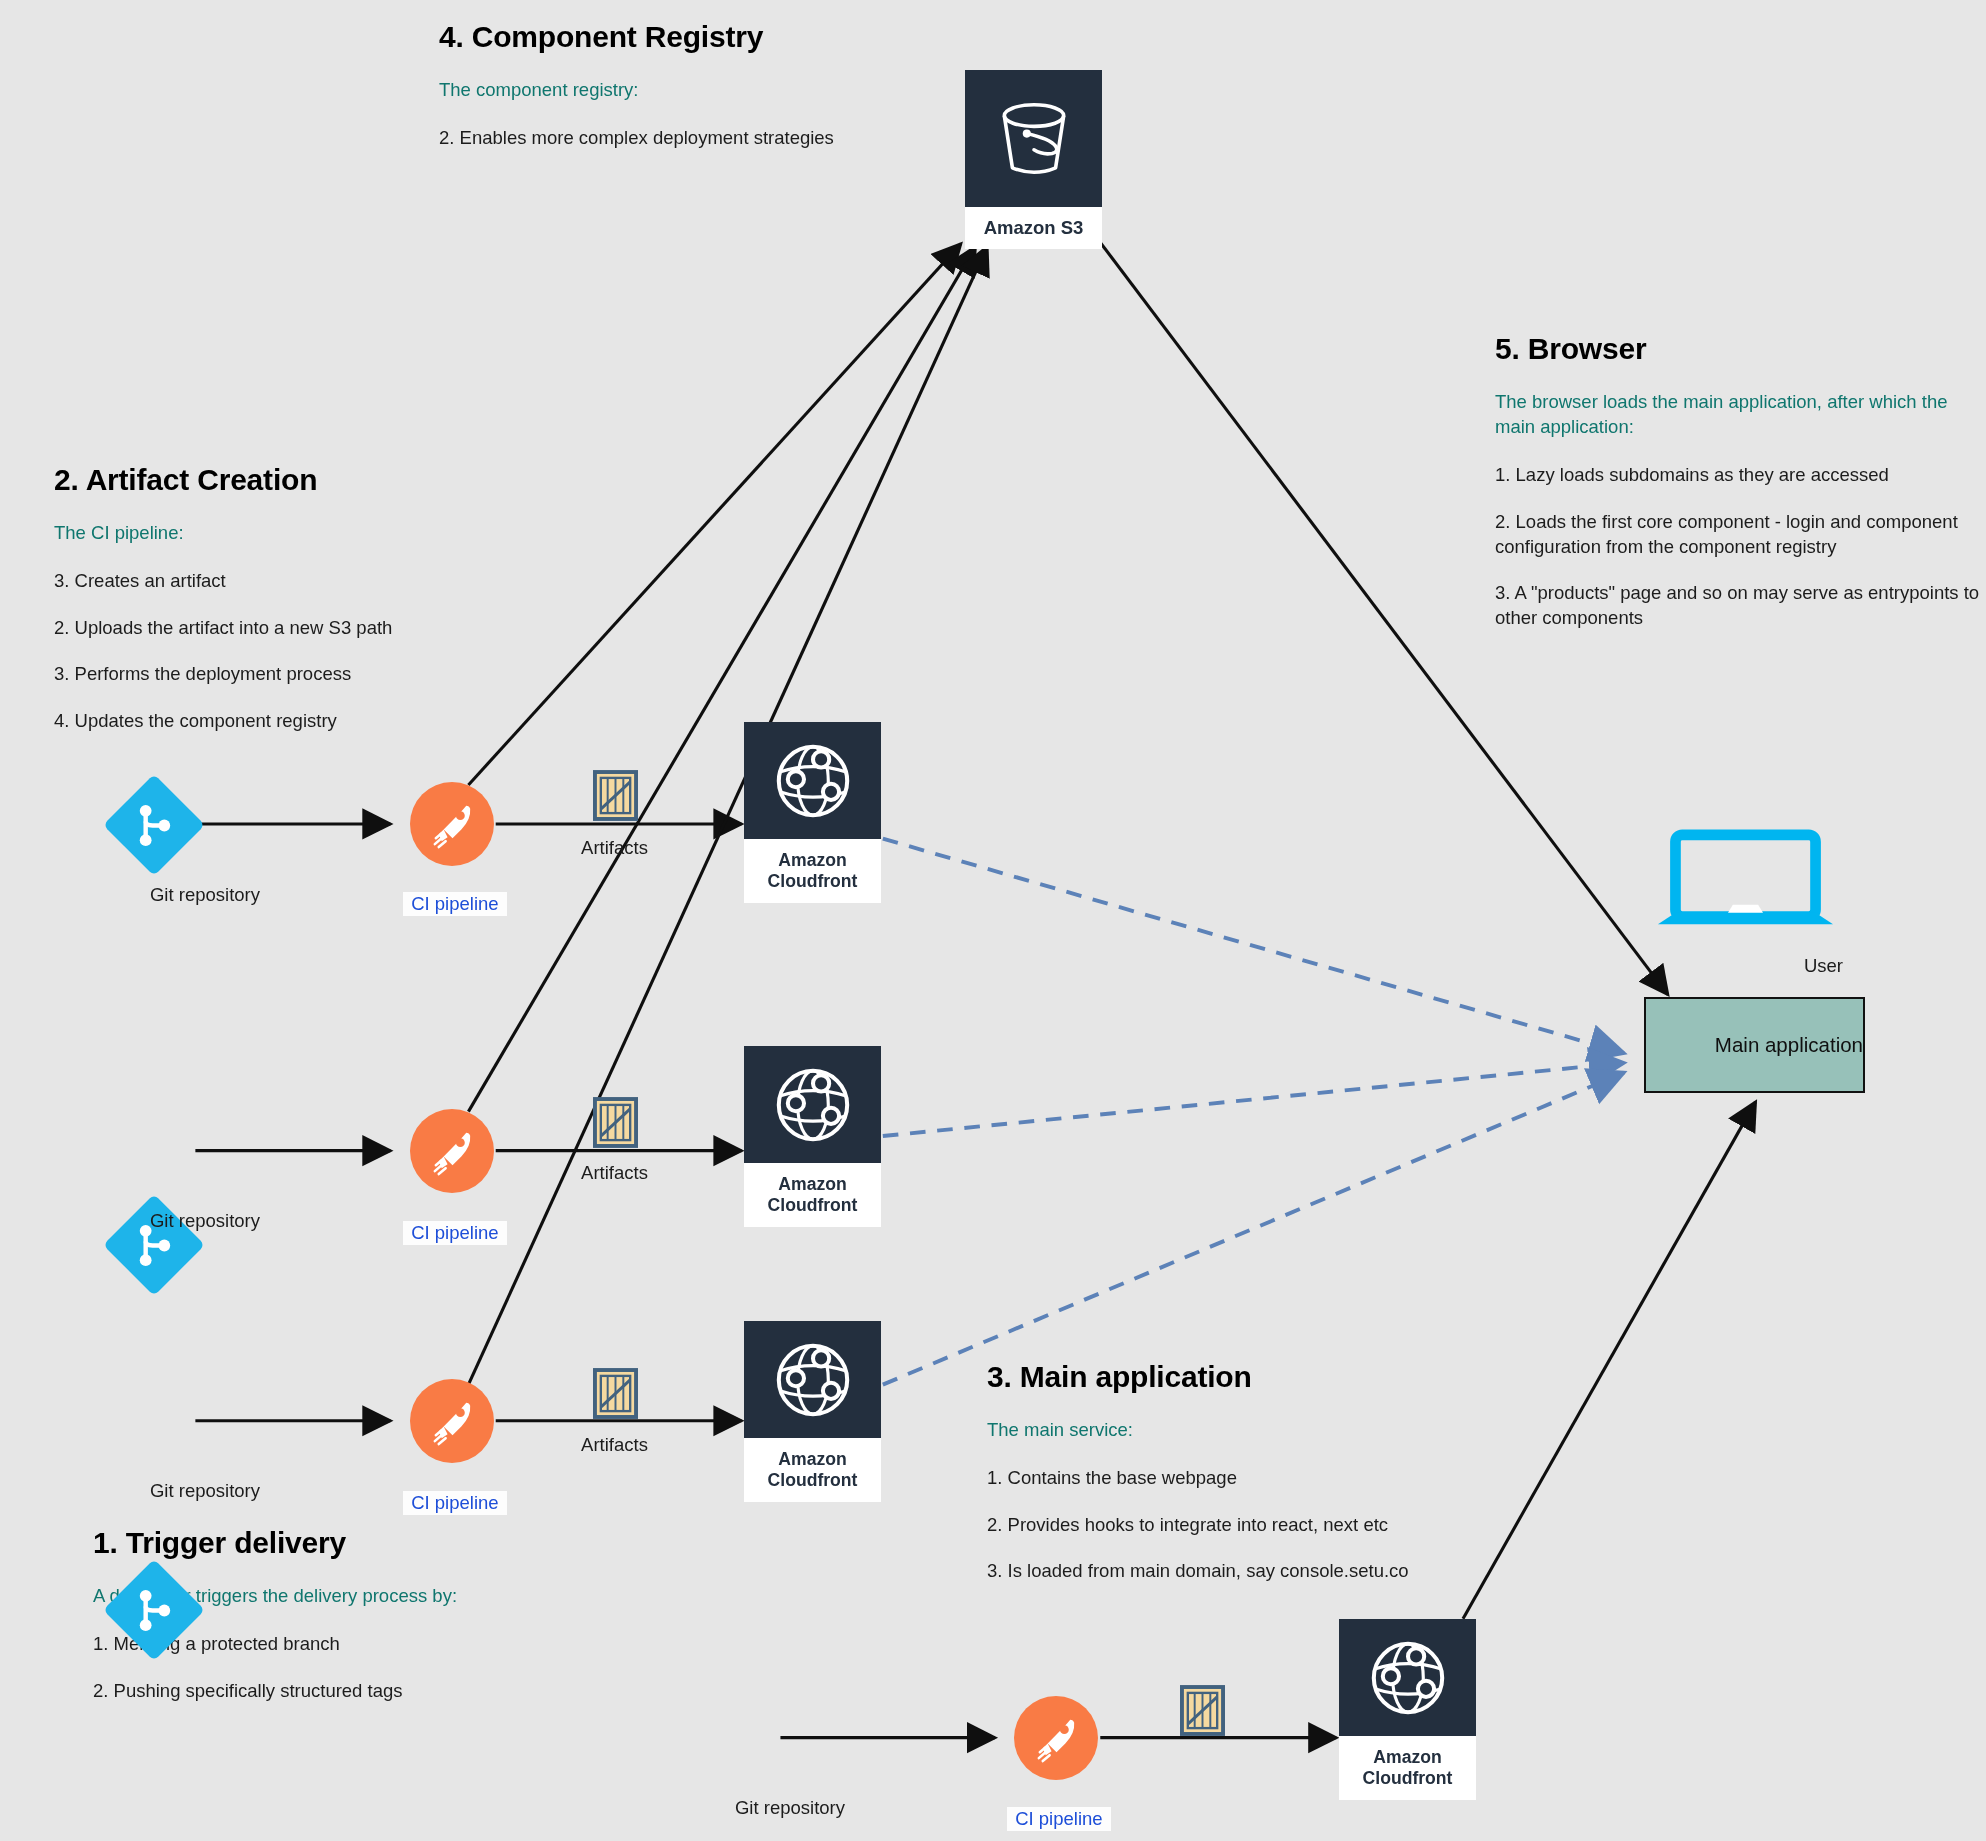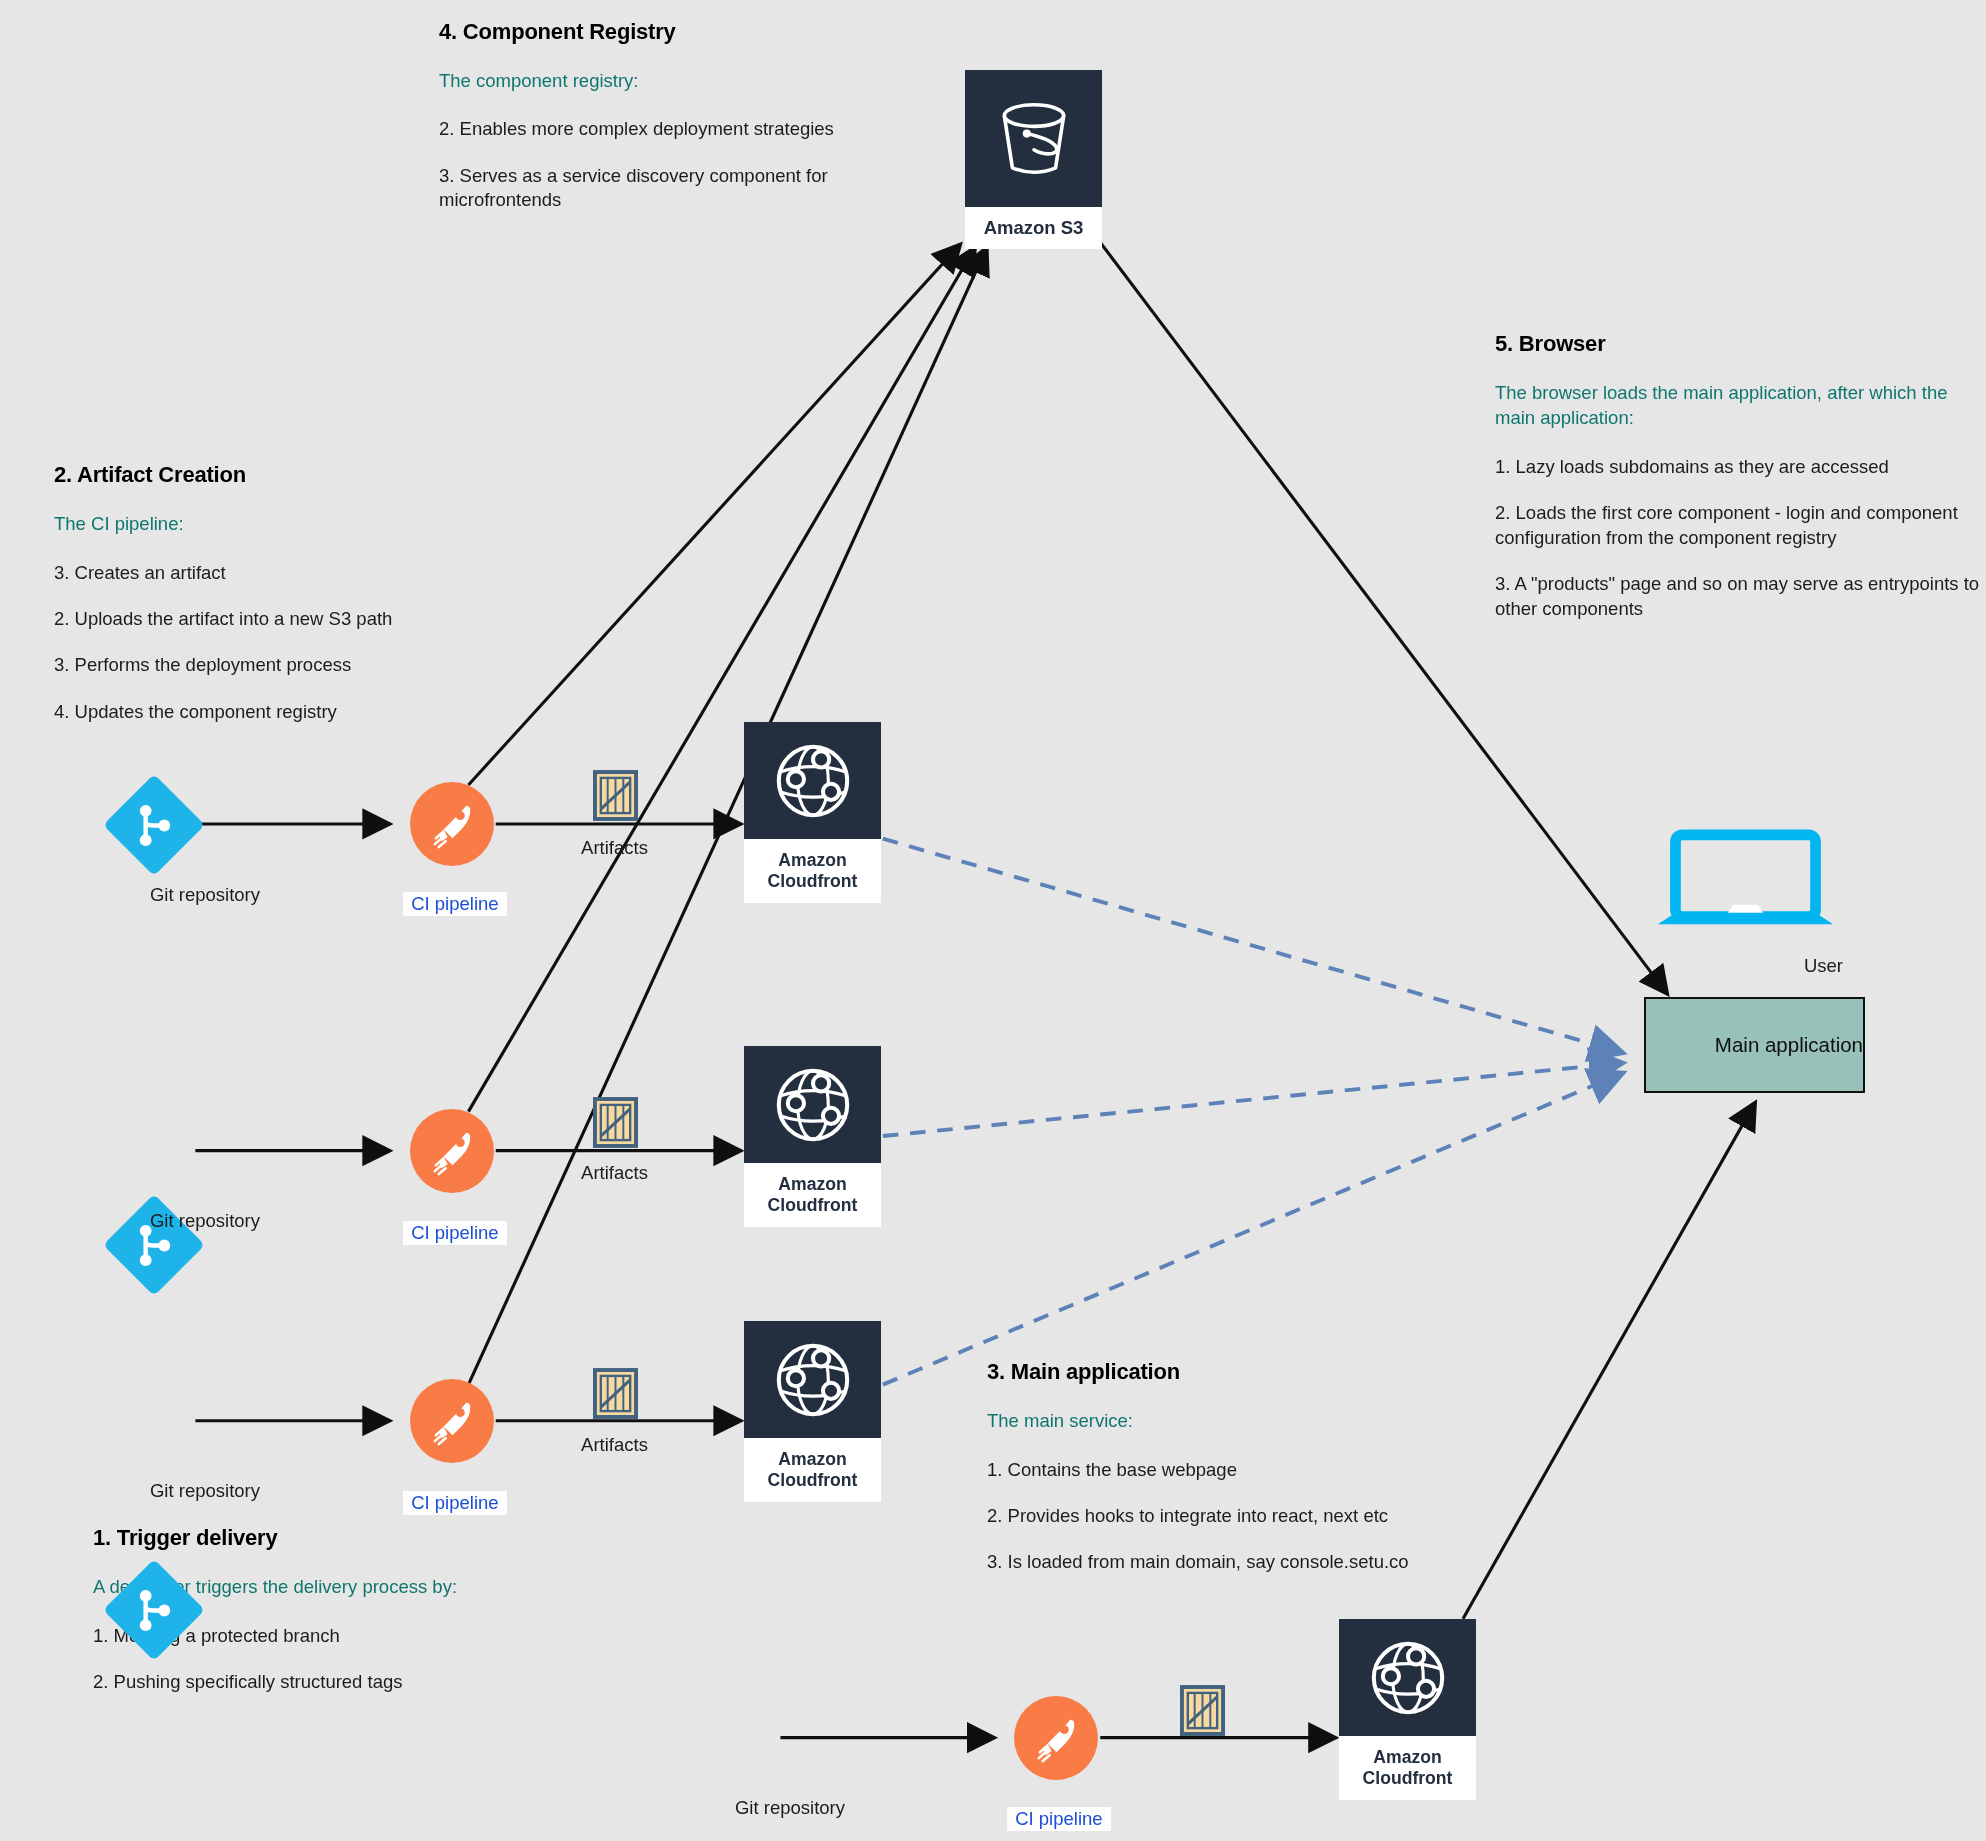--- a/index.html
+++ b/index.html
@@ -10,21 +10,21 @@
     color:#1a1a1a;
     position:relative;
     overflow:hidden;
   }
   #stage{position:absolute;inset:0;}
   svg.edges{position:absolute;left:0;top:0;width:1987px;height:1841px;pointer-events:none;}
 
   
   .section{position:absolute;}
   .sec-title{
-    font-size:22px;font-weight:bold;letter-spacing:-0.2px;
+    font-size:30px;font-weight:bold;letter-spacing:-0.2px;
     color:#000;margin:0 0 25px 0;line-height:1.1;
   }
   .sec-lead{font-size:18.5px;line-height:1.35;margin:0 0 23.4px 0;color:#0f766e;}
   .sec-item{font-size:18.5px;line-height:1.35;margin:0 0 21.5px 0;color:#1c1c1c;}
   .sec-item:last-child{margin-bottom:0;}
 
   
   .node{position:absolute;}
   .node-label{
     font-size:18.5px;color:#1c1c1c;text-align:right;
@@ -118,21 +118,20 @@
       <line x1="905" y1="860" x2="1665" y2="1080"></line>
       <line x1="905" y1="1165" x2="1665" y2="1090"></line>
       <line x1="905" y1="1420" x2="1665" y2="1100"></line>
     </g>
   </svg>
 
   <div class="section" style="left:439px;top:19.5px;width:478px;">
     <div class="sec-title">4. Component Registry</div>
     <div class="sec-lead">The component registry:</div>
     <div class="sec-item">2. Enables more complex deployment strategies</div>
-    <div class="sec-item">3. Serves as  a service discovery component for microfrontends</div>
   </div>
 
   <div class="section" style="left:1495px;top:332px;width:493px;">
     <div class="sec-title">5. Browser</div>
     <div class="sec-lead">The browser loads the main application, after which the main application:</div>
     <div class="sec-item">1. Lazy loads subdomains as they are accessed</div>
     <div class="sec-item">2. Loads the first core component - login and component configuration from the component registry</div>
     <div class="sec-item">3. A "products" page and so on may serve as entrypoints to other components</div>
   </div>
 

